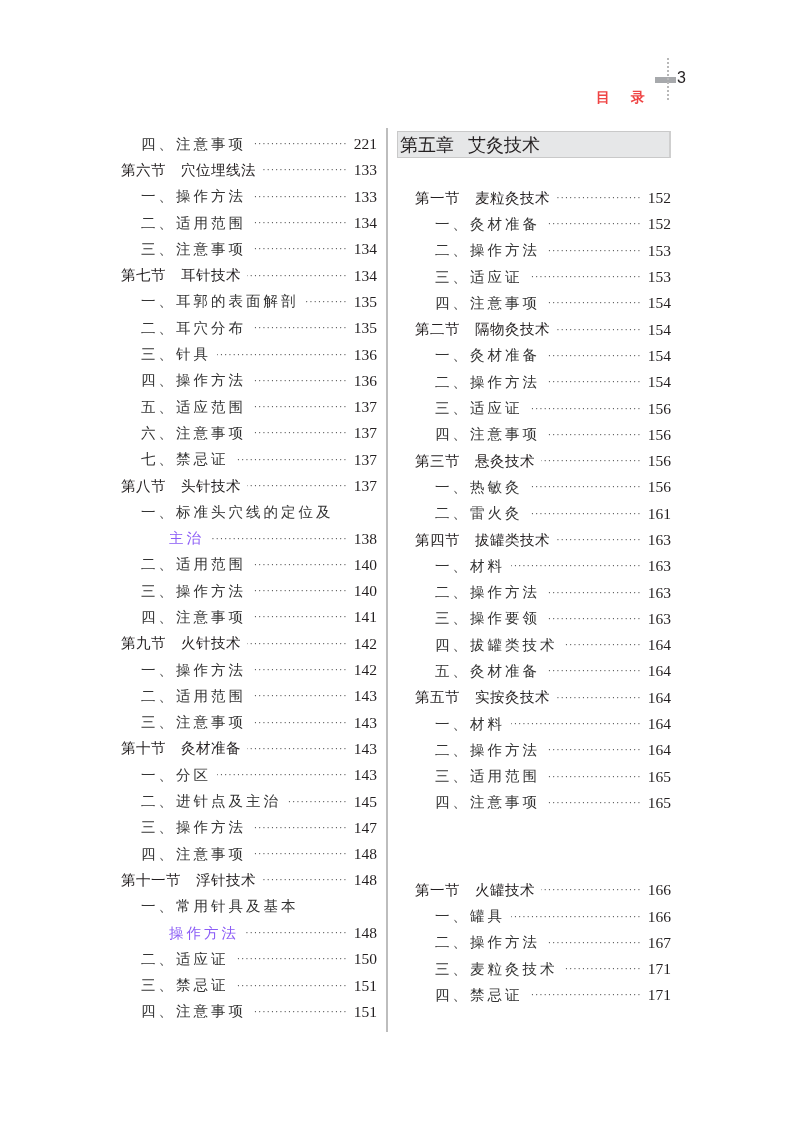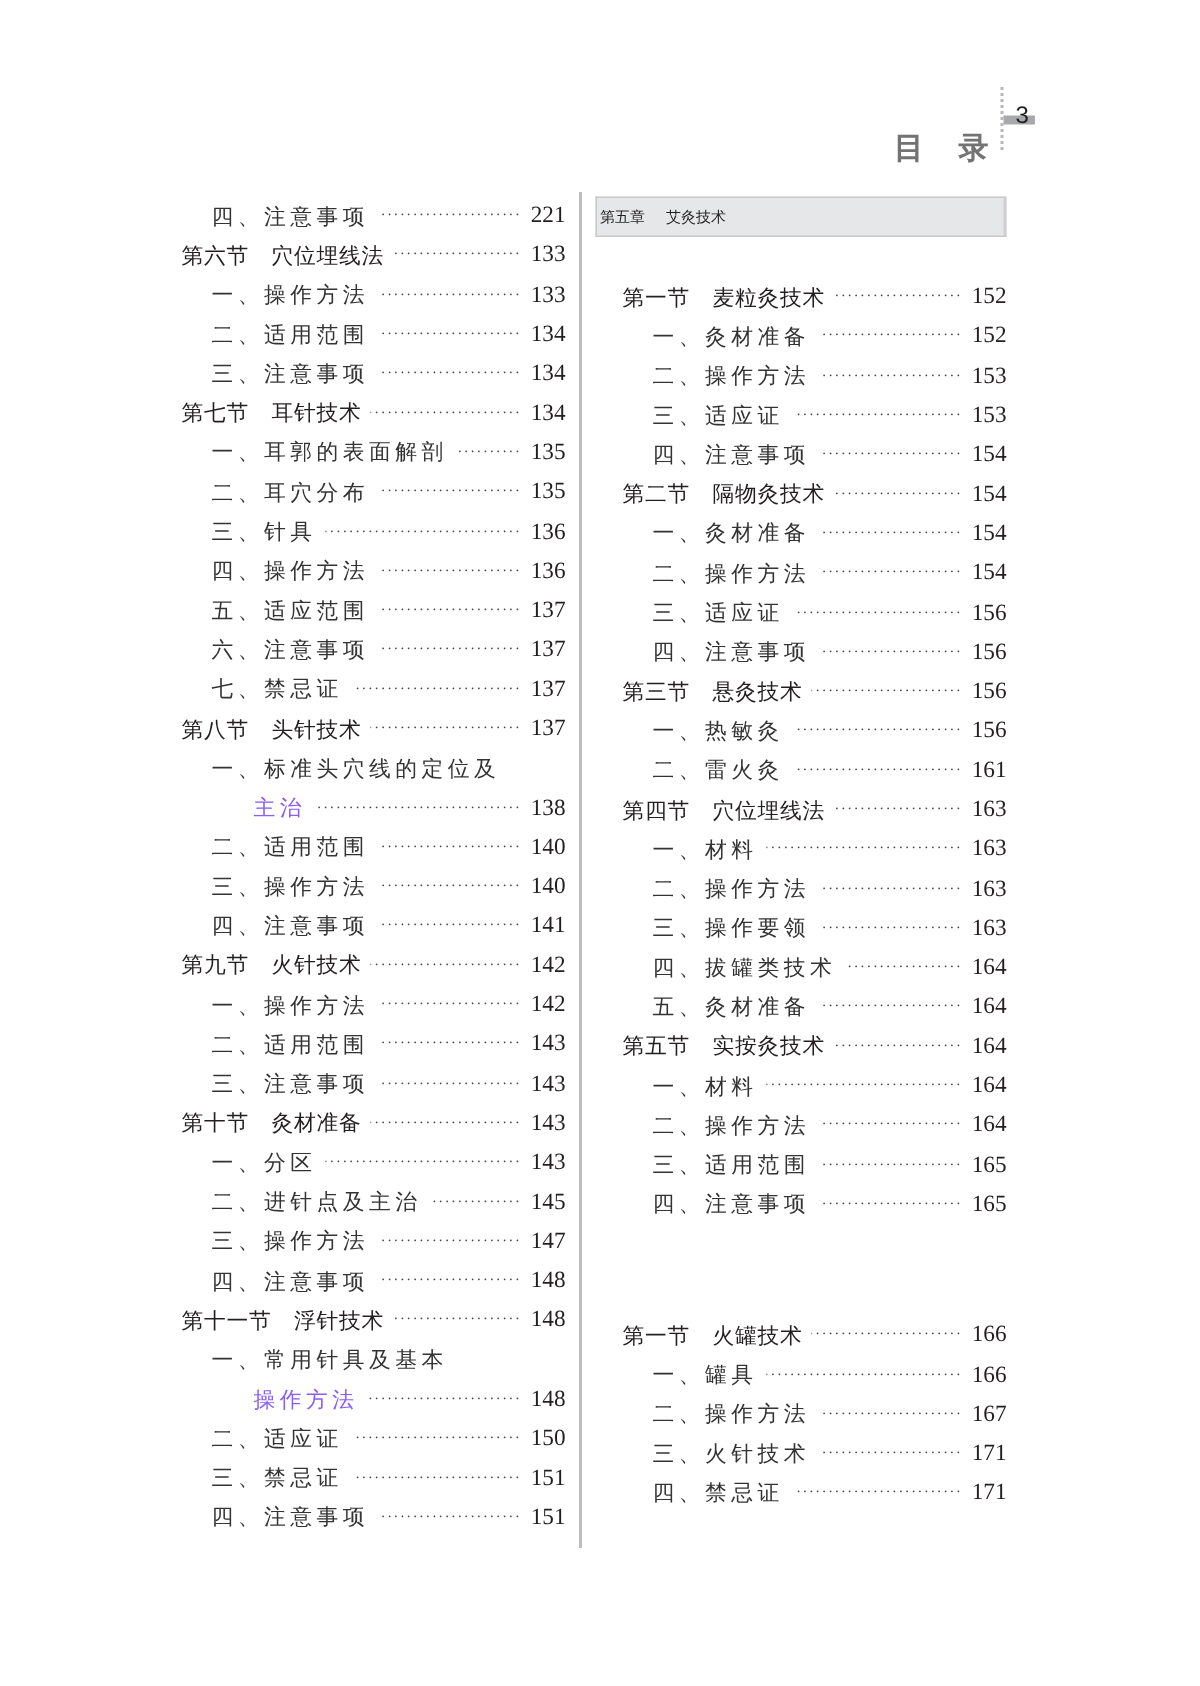--- a/index.html
+++ b/index.html
@@ -1,21 +1,21 @@
 <!DOCTYPE html>
 <html><head>
   <meta charset="utf-8">
   <style>
     html, body { margin: 0; padding: 0; }
     body {
       width: 800px; height: 1124px; background: #ffffff; position: relative; overflow: hidden;
       font-family: "DejaVu Serif", "Liberation Serif", serif; color: #231f20;
     }
     .header { position: absolute; top: 66px; left: 596px; height: 28px; display: flex; align-items: center; }
-    .header-title { font-family: "DejaVu Sans", "Liberation Sans", sans-serif; font-size: 20px; font-weight: bold; letter-spacing: 8px; color: #737373; margin-top: 36px; }
+    .header-title { font-family: "DejaVu Sans", "Liberation Sans", sans-serif; font-size: 14px; font-weight: bold; letter-spacing: 8px; color: #ef4444; margin-top: 36px; }
     .header-bar { width: 21px; height: 6px; background: #a7a9ac; margin-left: 2px; }
     .header-dash { position: absolute; left: 667px; top: 58px; height: 42px; border-left: 2px dotted #b8b8b8; }
     .header-num { position: absolute; left: 677px; top: 69px; font-family: "Liberation Sans", sans-serif; font-size: 16px; color: #231f20; }
     .divider { position: absolute; left: 386px; top: 128px; width: 2px; height: 904px; background: #bdbdbd; }
     .col { position: absolute; }
     .col-left { left: 121px; top: 131px; width: 256px; }
     .col-right { left: 397px; top: 131px; width: 274px; }
     .row { position: relative; height: 26.3px; display: flex; align-items: center; font-size: 14.5px; white-space: nowrap; }
     .row .lbl { flex: 0 0 auto; padding-right: 6px; }
     .row .lead { flex: 1 1 auto; overflow: hidden; height: 14px; position: relative; margin-right: 6px; }
@@ -25,21 +25,21 @@
     }
     .row .pg { flex: 0 0 auto; font-family: "Liberation Serif", serif; font-size: 15.5px; }
     .row.section .lbl { letter-spacing: 0.5px; }
     .row.item .lbl { padding-left: 20px; letter-spacing: 3px; color: #333; }
     .row.cont .lbl { padding-left: 48px; letter-spacing: 3px; color: #8b5cf6; }
     .row.right-section .lbl { padding-left: 18px; }
     .row.right-item .lbl { padding-left: 38px; letter-spacing: 3px; color: #333; }
     .chapter {
       height: 25px; background: #e6e7e8; border: 1px solid #c9c9c9; border-right: 2px solid #cfcfcf;
       display: flex; align-items: center; padding-left: 2px;
-      font-family: "DejaVu Sans", "Liberation Sans", sans-serif; font-size: 10px; color: #231f20;
+      font-family: "DejaVu Sans", "Liberation Sans", sans-serif; font-size: 18px; color: #231f20;
     }
     .chapter .num { margin-right: 14px; }
     .spacer { height: 26px; }
   </style>
 </head>
 <body>
 
 <div class="header">
   <span class="header-title">目 录</span>
   <span class="header-bar"></span>
@@ -284,21 +284,21 @@
         <span class="lbl">一、热敏灸</span>
         <span class="lead"></span>
         <span class="pg">156</span>
       </div>
       <div class="row item right-item">
         <span class="lbl">二、雷火灸</span>
         <span class="lead"></span>
         <span class="pg">161</span>
       </div>
       <div class="row section right-section">
-        <span class="lbl">第四节　穴位埋线法</span>
+        <span class="lbl">第四节　拔罐类技术</span>
         <span class="lead"></span>
         <span class="pg">163</span>
       </div>
       <div class="row item right-item">
         <span class="lbl">一、材料</span>
         <span class="lead"></span>
         <span class="pg">163</span>
       </div>
       <div class="row item right-item">
         <span class="lbl">二、操作方法</span>
@@ -358,21 +358,21 @@
         <span class="lbl">一、罐具</span>
         <span class="lead"></span>
         <span class="pg">166</span>
       </div>
       <div class="row item right-item">
         <span class="lbl">二、操作方法</span>
         <span class="lead"></span>
         <span class="pg">167</span>
       </div>
       <div class="row item right-item">
-        <span class="lbl">三、火针技术</span>
+        <span class="lbl">三、麦粒灸技术</span>
         <span class="lead"></span>
         <span class="pg">171</span>
       </div>
       <div class="row item right-item">
         <span class="lbl">四、禁忌证</span>
         <span class="lead"></span>
         <span class="pg">171</span>
       </div>
     </div>
 </div>

